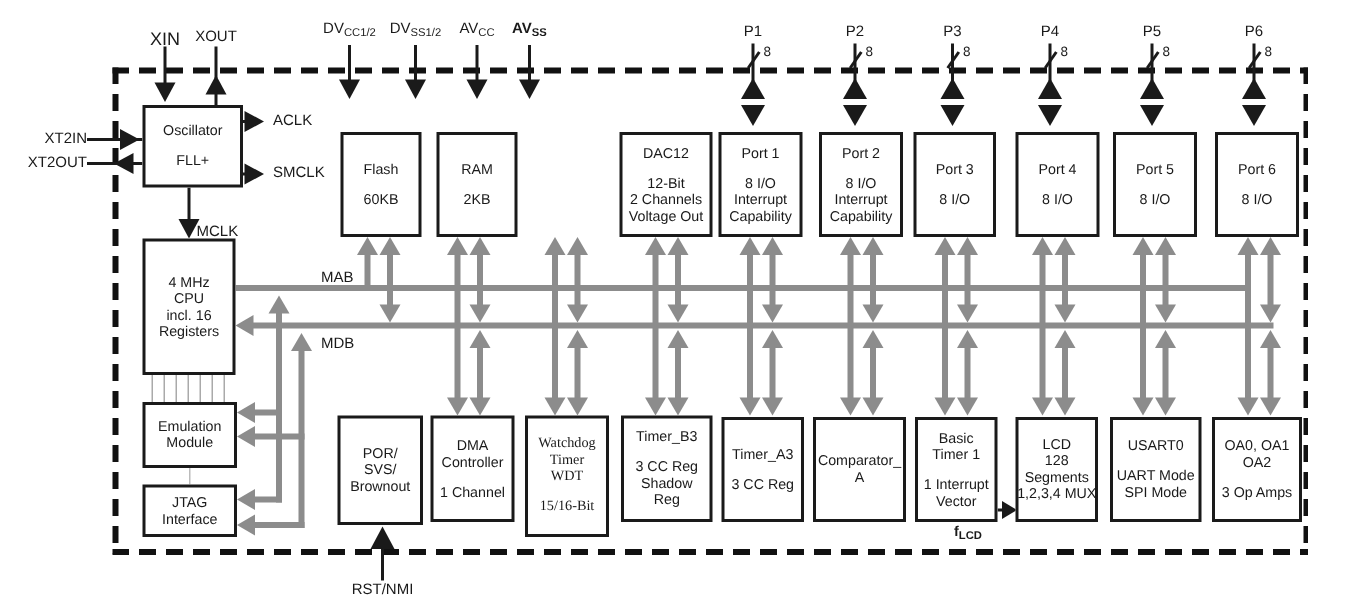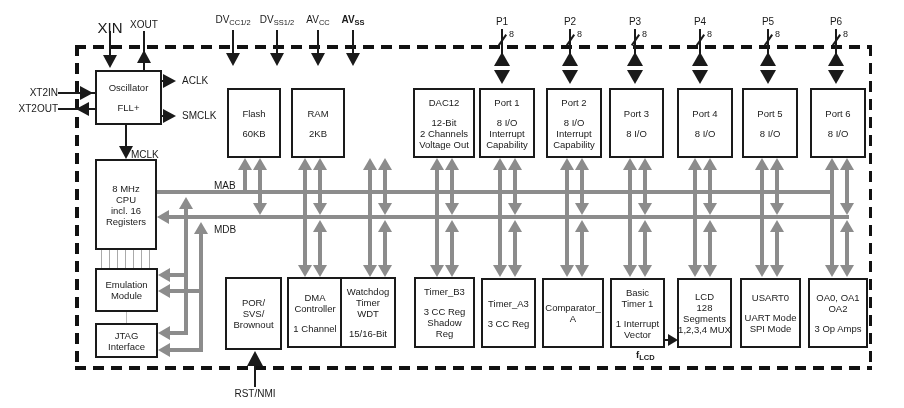--- a/index.html
+++ b/index.html
@@ -205,33 +205,33 @@
     <div class="abs" style="left: 816px; top: 16px; width: 40px; text-align: center; font-size: 10px;">P6</div>
     <div class="abs" style="left: 835px; top: 29px; width: 2px; height: 25px; background: rgb(26, 26, 26);"></div>
     <div class="abs" style="left: 829.5px; top: 39px; width: 13px; height: 2px; background: rgb(26, 26, 26); transform: rotate(-55deg);"></div>
     <div class="abs" style="left: 843px; top: 29px; font-size: 9px;">8</div>
     <div class="abs" style="left: 828px; top: 52px; width: 0px; height: 0px; border-left: 8px solid transparent; border-right: 8px solid transparent; border-bottom: 14px solid rgb(26, 26, 26);"></div>
     <div class="abs" style="left: 828px; top: 70px; width: 0px; height: 0px; border-left: 8px solid transparent; border-right: 8px solid transparent; border-top: 14px solid rgb(26, 26, 26);"></div>
     <div class="abs" style="left: 247px; top: 351px; width: 0px; height: 0px; border-left: 8px solid transparent; border-right: 8px solid transparent; border-bottom: 15px solid rgb(26, 26, 26);"></div>
     <div class="abs" style="left: 254px; top: 363px; width: 2px; height: 24px; background: rgb(26, 26, 26);"></div>
     <div class="abs" style="left: 665px; top: 339px; width: 6px; height: 2px; background: rgb(26, 26, 26);"></div>
     <div class="abs" style="left: 668px; top: 334px; width: 0px; height: 0px; border-top: 6px solid transparent; border-bottom: 6px solid transparent; border-left: 10px solid rgb(26, 26, 26);"></div>
-    <div class="abs" style="left: 75px; top: 19px; width: 70px; text-align: center; font-size: 15px;"><span>XIN</span></div>
+    <div class="abs" style="left: 75px; top: 19px; width: 70px; text-align: center; font-size: 12px;"><span>XIN</span></div>
     <div class="abs" style="left: 109px; top: 19px; width: 70px; text-align: center; font-size: 10px;"><span>XOUT</span></div>
     <div class="abs" style="left: 198px; top: 14px; width: 70px; text-align: center; font-size: 10px;"><span>DV</span><span class="sub">CC1/2</span></div>
     <div class="abs" style="left: 242px; top: 14px; width: 70px; text-align: center; font-size: 10px;"><span>DV</span><span class="sub">SS1/2</span></div>
     <div class="abs" style="left: 283px; top: 14px; width: 70px; text-align: center; font-size: 10px;"><span>AV</span><span class="sub">CC</span></div>
     <div class="abs" style="left: 318px; top: 14px; width: 70px; text-align: center; font-size: 10px; font-weight: bold;"><span>AV</span><span class="sub">SS</span></div>
     <div class="block" style="left: 95px; top: 70px; width: 67px; height: 55px;">
       <div class="bl">Oscillator</div>
       <div class="bl-gap"></div>
       <div class="bl">FLL+</div>
     </div>
     <div class="block" style="left: 95px; top: 159px; width: 62px; height: 91px;">
-      <div class="bl">8 MHz</div>
+      <div class="bl">4 MHz</div>
       <div class="bl">CPU</div>
       <div class="bl">incl. 16</div>
       <div class="bl">Registers</div>
     </div>
     <div class="block" style="left: 95px; top: 323px; width: 63px; height: 35px;">
       <div class="bl">JTAG</div>
       <div class="bl">Interface</div>
     </div>
     <div class="block" style="left: 95px; top: 268px; width: 63px; height: 44px;">
       <div class="bl">Emulation</div>
@@ -292,21 +292,21 @@
       <div class="bl">POR/</div>
       <div class="bl">SVS/</div>
       <div class="bl">Brownout</div>
     </div>
     <div class="block" style="left: 287px; top: 277px; width: 56px; height: 71px;">
       <div class="bl">DMA</div>
       <div class="bl">Controller</div>
       <div class="bl-gap"></div>
       <div class="bl">1 Channel</div>
     </div>
-    <div class="block" style="left: 340px; top: 277px; width: 56px; height: 71px;">
+    <div class="block" style="left: 350px; top: 277px; width: 56px; height: 81px; font-family: Liberation Serif, serif;">
       <div class="bl">Watchdog</div>
       <div class="bl">Timer</div>
       <div class="bl">WDT</div>
       <div class="bl-gap"></div>
       <div class="bl">15/16-Bit</div>
     </div>
     <div class="block" style="left: 414px; top: 277px; width: 61px; height: 71px;">
       <div class="bl">Timer_B3</div>
       <div class="bl-gap"></div>
       <div class="bl">3 CC Reg</div>

